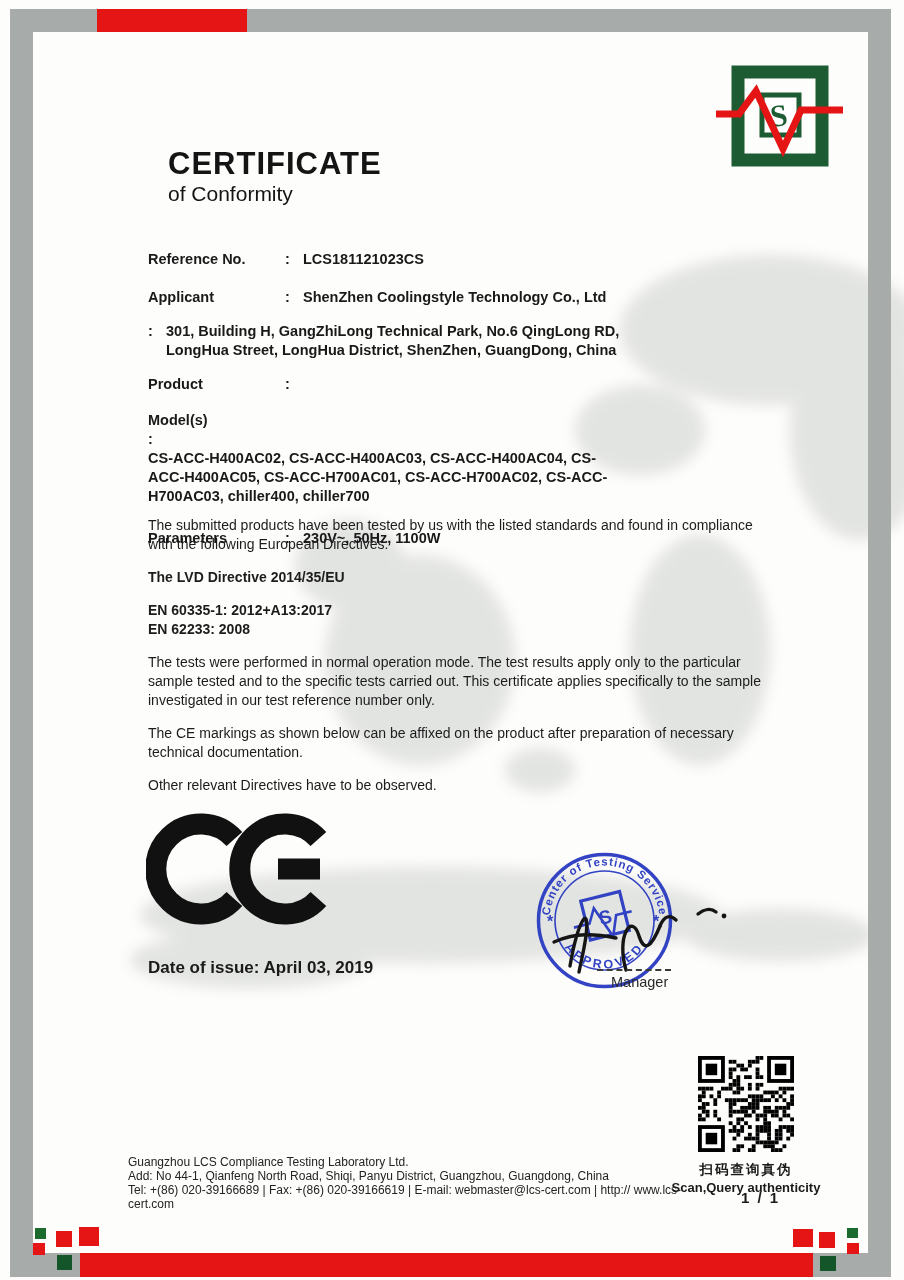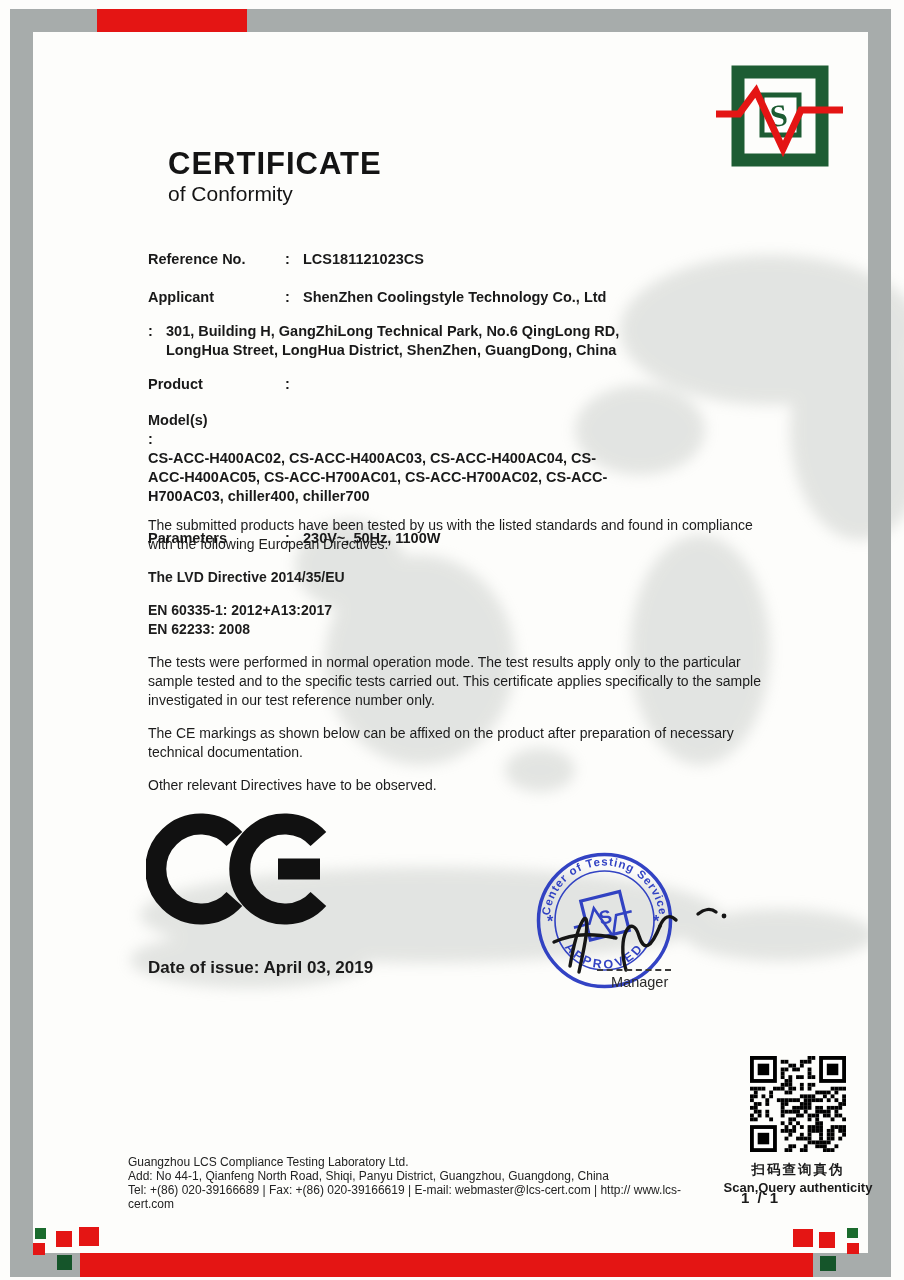--- a/index.html
+++ b/index.html
@@ -23,21 +23,21 @@
   .fvalue{width:478px;}
   .paras{position:absolute;left:148px;top:516px;width:630px;z-index:3;
          font-size:14px;line-height:19px;color:#1c1c1c;}
   .paras .b{font-weight:bold;}
   .mt{margin-top:14px;}
   .date{position:absolute;left:148px;top:958px;font-size:17px;font-weight:bold;z-index:3;}
   .stamp{position:absolute;left:532px;top:848px;z-index:4;opacity:.93;}
   .sig{position:absolute;left:548px;top:886px;z-index:5;}
   .dash{position:absolute;left:597px;top:969px;width:74px;border-top:2px dashed #3a3a3a;z-index:5;}
   .manager{position:absolute;left:611px;top:974px;font-size:14.5px;color:#2a2a2a;z-index:5;}
-  .qrblock{position:absolute;left:711px;top:1056px;width:174px;text-align:center;z-index:3;}
+  .qrblock{position:absolute;left:659px;top:1056px;width:174px;text-align:center;z-index:3;}
   .qrcap-zh{font-size:13.5px;font-weight:bold;margin-top:5px;letter-spacing:2px;}
   .qrcap-en{font-size:13px;font-weight:bold;margin-top:1px;}
   .pageno{position:absolute;left:741px;top:1189px;font-size:15px;font-weight:bold;letter-spacing:2px;z-index:3;}
   .footer{position:absolute;left:128px;top:1155px;width:560px;font-size:12px;line-height:14px;color:#232323;z-index:3;}
   .logo{position:absolute;left:712px;top:64px;z-index:3;}
   .ce{position:absolute;left:146px;top:812px;z-index:3;}
 </style>
 </head>
 <body>
 

